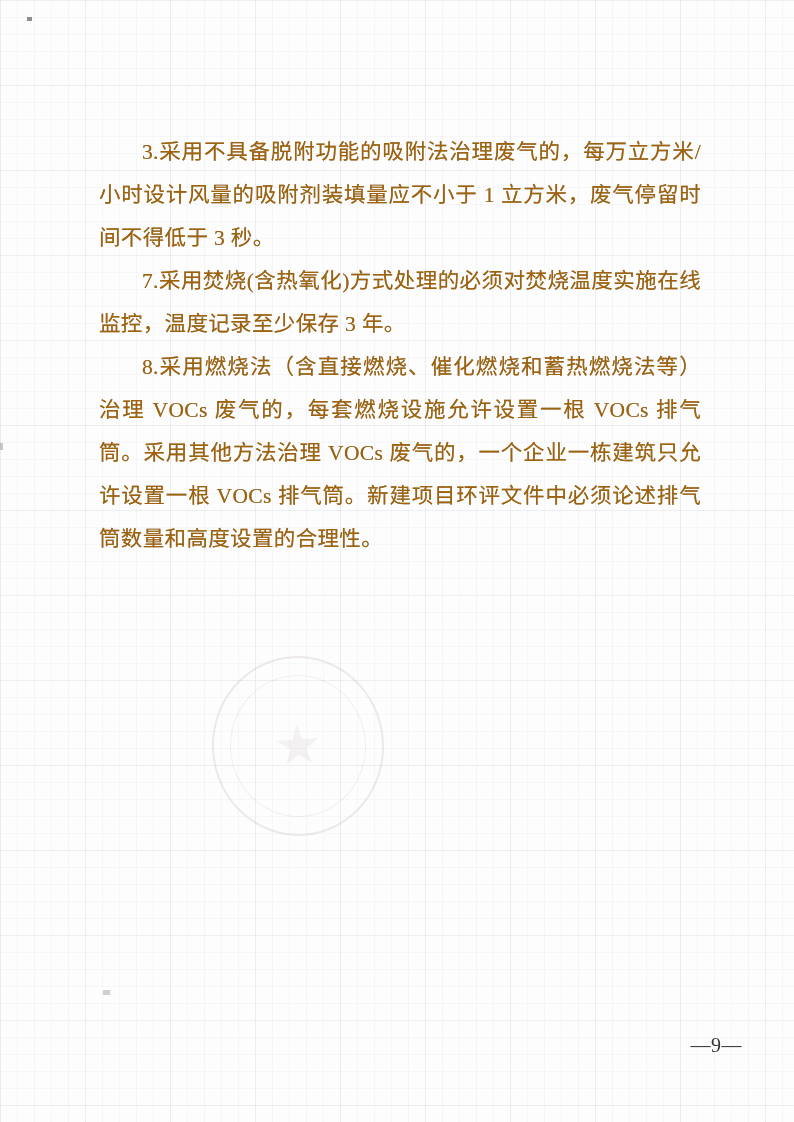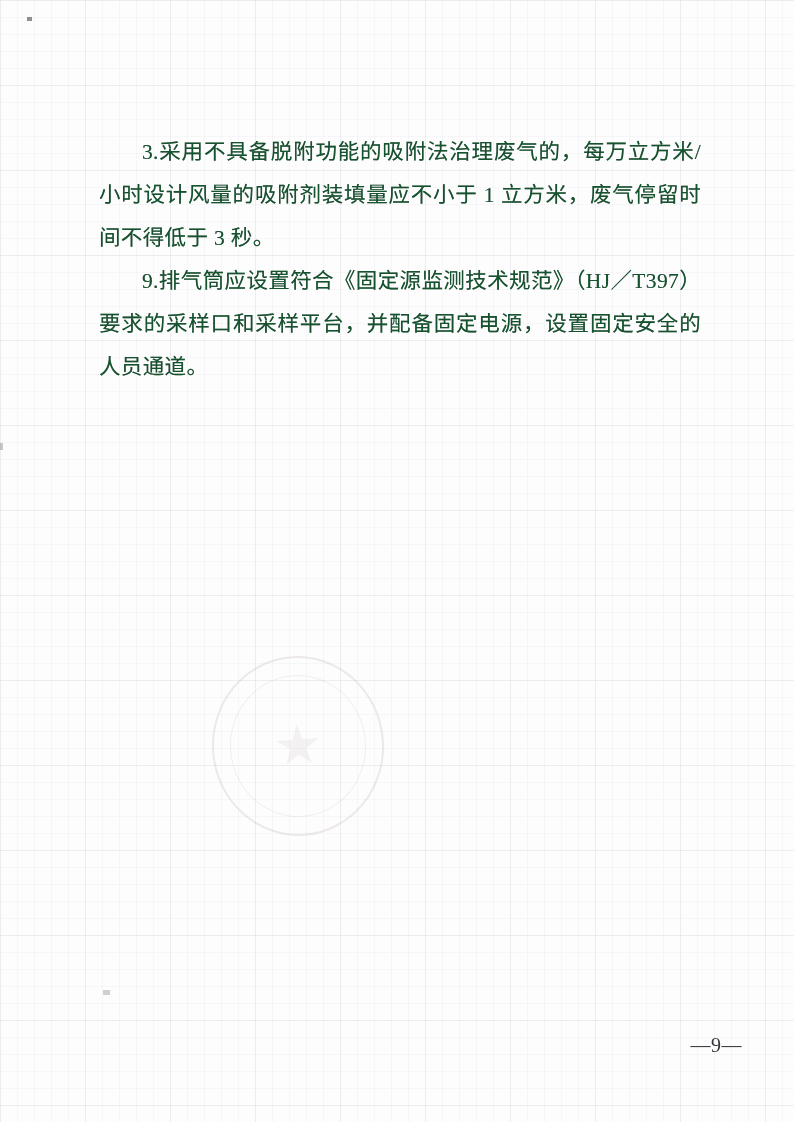--- a/index.html
+++ b/index.html
@@ -103,21 +103,21 @@
 
   .body-text {
     position: absolute;
     left: 99px;
     top: 131px;
     width: 602px;
     z-index: 3;
     font-family: "Liberation Serif", "DejaVu Serif", serif;
     font-size: 21.5px;
     line-height: 43px;
-    color: #14532d;
+    color: #a16207;
     text-align: justify;
     text-justify: inter-character;
     letter-spacing: 0.35px;
   }
 
   .para {
     margin: 0 0 0 0;
     text-indent: 2em;
     text-align: justify;
     text-justify: inter-character;
@@ -146,18 +146,19 @@
   <div class="seal-watermark">
     <span class="seal-star"></span>
   </div>
 
   <span class="speck speck-tl"></span>
   <span class="speck speck-ml"></span>
   <span class="speck speck-bl"></span>
 
   <div class="body-text">
     <p class="para">3.采用不具备脱附功能的吸附法治理废气的，每万立方米/小时设计风量的吸附剂装填量应不小于 1 立方米，废气停留时间不得低于 3 秒。</p>
-    <p class="para">9.排气筒应设置符合《固定源监测技术规范》（HJ／T397）要求的采样口和采样平台，并配备固定电源，设置固定安全的人员通道。</p>
+    <p class="para">7.采用焚烧(含热氧化)方式处理的必须对焚烧温度实施在线监控，温度记录至少保存 3 年。</p>
+    <p class="para">8.采用燃烧法（含直接燃烧、催化燃烧和蓄热燃烧法等）治理 VOCs 废气的，每套燃烧设施允许设置一根 VOCs 排气筒。采用其他方法治理 VOCs 废气的，一个企业一栋建筑只允许设置一根 VOCs 排气筒。新建项目环评文件中必须论述排气筒数量和高度设置的合理性。</p>
   </div>
 
   <div class="page-number">—9—</div>
 
 </div>
 
 </body></html>

